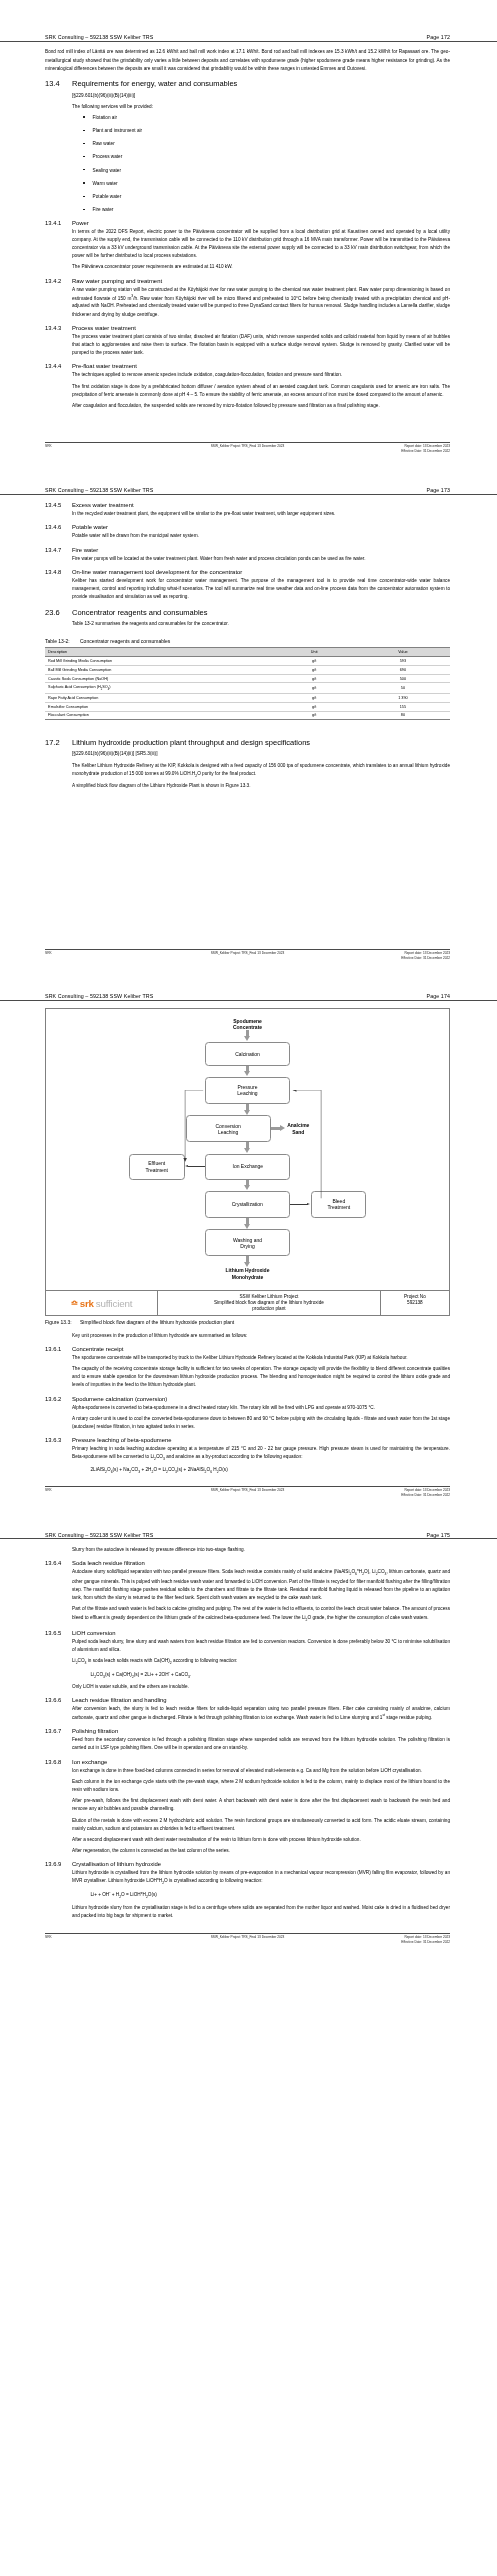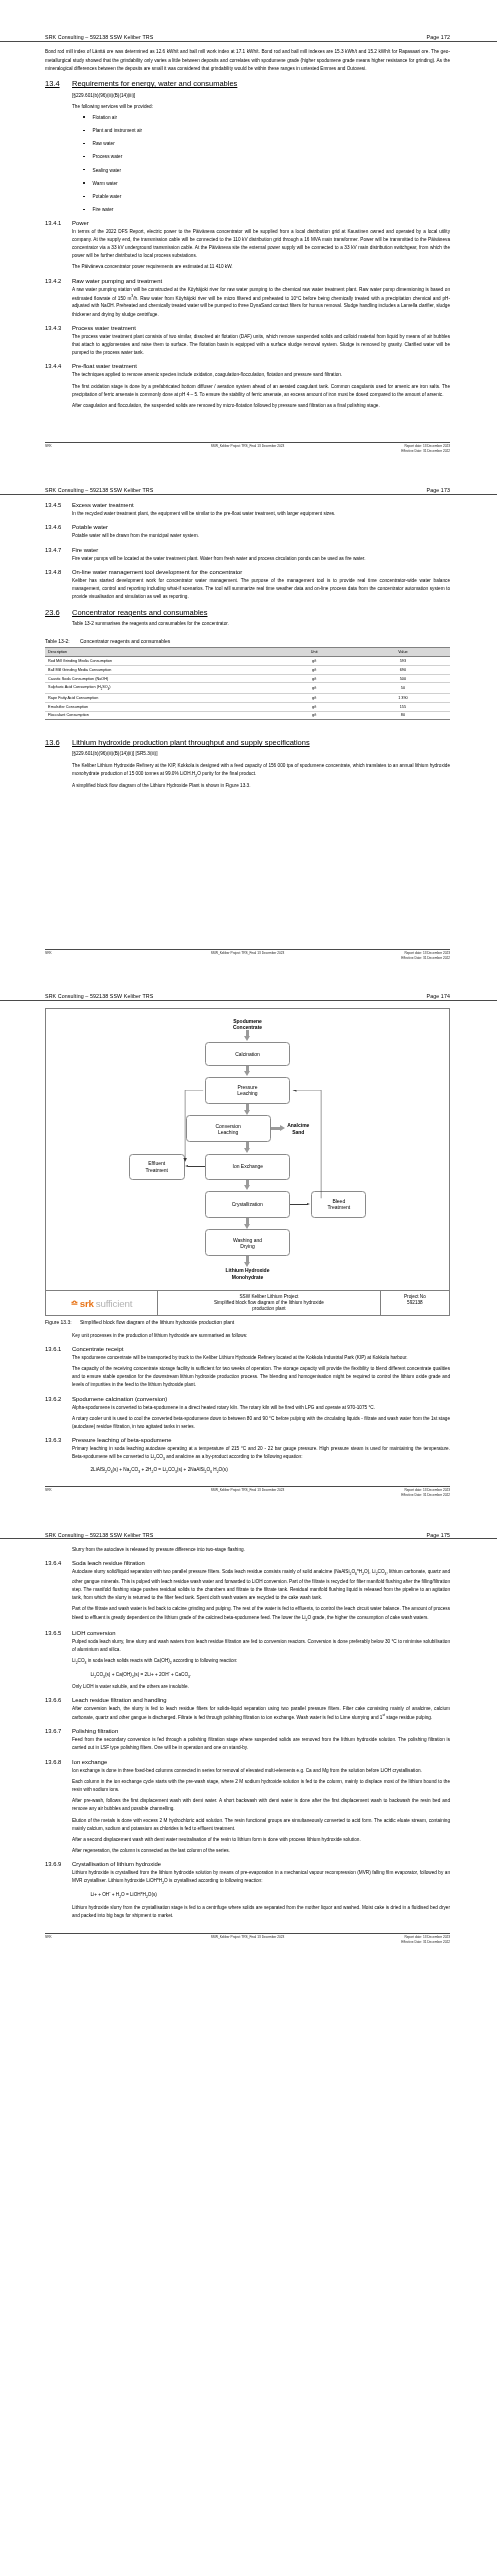--- a/index.html
+++ b/index.html
@@ -32,21 +32,21 @@
     position:relative;
     height:13.4px;
   }
   .rf .f-left { position:absolute; left:0; top:1px; }
   .rf .f-center { position:absolute; left:50%; transform:translateX(-50%); top:1px; white-space:nowrap; }
   .rf .f-right { position:absolute; right:0; top:1px; text-align:right; line-height:1.55; }
 
   
   h2.sec2 {
     font-size:7.5px; font-weight:400; margin:6.7px 0 3.1px 0;
-    display:flex; align-items:flex-start;text-decoration:underline;
+    display:flex; align-items:flex-start;
   }
   h2.sec2 .num { width:27px; flex:none; }
   h3.sec3 {
     font-size:5.9px; font-weight:400; margin:6.2px 0 2.1px 0;
     display:flex; align-items:baseline;
   }
   h3.sec3 .num { width:27px; flex:none; }
   .body-indent { margin-left:27px; }
 
   p.tx {
@@ -298,22 +298,22 @@
         <tr>
           <td>Flocculant Consumption</td>
           <td class="c">g/t</td>
           <td class="c">80</td>
         </tr>
       </tbody>
     </table>
 
     <div style="height:11.3px;"></div>
     <h2 class="sec2">
-      <span class="num">13.6</span>
-      <span>Lithium hydroxide production plant throughput and supply specifications</span>
+      <span class="num">17.2</span>
+      <span>Lithium hydroxide production plant throughput and design specifications</span>
     </h2>
     <div class="body-indent">
       <p class="cite">[§229.601(b)(96)(iii)(B)(14)(ii)] [SR5.3(iii)]</p>
       <p class="tx"><span>The Keliber Lithium Hydroxide Refinery at the KIP, Kokkola is designed with a feed capacity of 156 000 tpa of spodumene concentrate, which translates to an annual lithium hydroxide monohydrate production of 15 000 tonnes at 99.0% LiOH.H</span><sub>2</sub><span>O purity for the final product.</span></p>
       <p class="tx nj">A simplified block flow diagram of the Lithium Hydroxide Plant is shown in Figure 13.3.</p>
     </div>
   </div>
 
   <div style="height:155px;"></div>
   <div class="rf">

